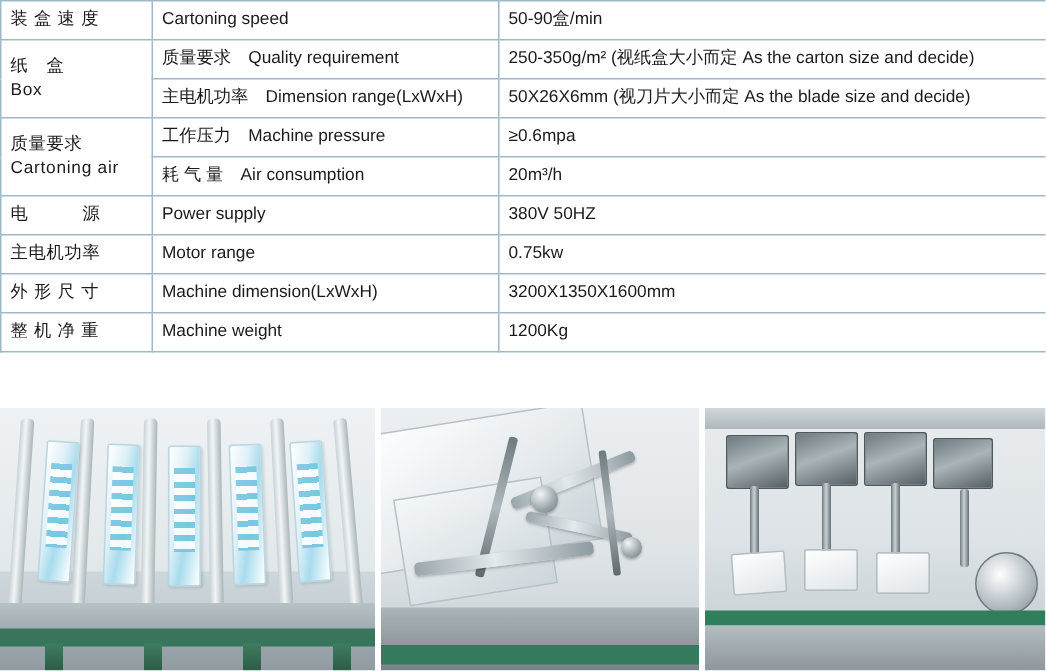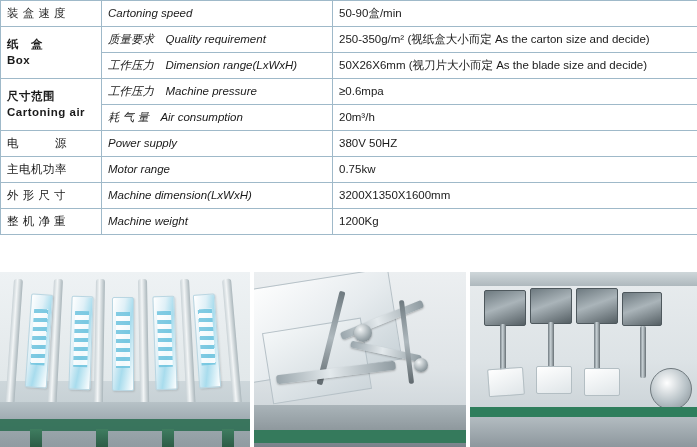--- a/index.html
+++ b/index.html
@@ -27,29 +27,28 @@
   }
   table.spec td {
     border: 1px solid #9fb9c9;
     padding: 0 6px;
     height: 25px;
     vertical-align: middle;
     line-height: 1.25;
     background: #ffffff;
   }
   td.c1 { width: 88px; }
-  td.c2 { width: 218px; font-style: italic; }
+  td.c2 { width: 218px; }
   td.c3 { width: 389px; }
   .cn {
     letter-spacing: 0.5px;
   }
   .lbl-stack {
     display: block;
     line-height: 1.35;
-    font-weight: bold;
   }
   .note {
     font-size: 9px;
     color: #3a3a3a;
     padding: 6px 4px 0 4px;
     line-height: 1.4;
   }
   .photos {
     position: absolute;
     left: 0;
@@ -209,27 +208,27 @@
 
       <tr>
         <td class="c1 cn" rowspan="2">
           <span class="lbl-stack">纸　盒</span>
           <span class="lbl-stack">Box</span>
         </td>
         <td class="c2">质量要求　Quality  requirement</td>
         <td class="c3">250-350g/m² (视纸盒大小而定 As the carton size and decide)</td>
       </tr>
       <tr>
-        <td class="c2">工作压力　Dimension range(LxWxH)</td>
+        <td class="c2">主电机功率　Dimension range(LxWxH)</td>
         <td class="c3">50X26X6mm (视刀片大小而定 As the blade size and decide)</td>
       </tr>
 
       <tr>
         <td class="c1 cn" rowspan="2">
-          <span class="lbl-stack">尺寸范围</span>
+          <span class="lbl-stack">质量要求</span>
           <span class="lbl-stack">Cartoning air</span>
         </td>
         <td class="c2">工作压力　Machine  pressure</td>
         <td class="c3">≥0.6mpa</td>
       </tr>
       <tr>
         <td class="c2">耗 气 量　Air consumption</td>
         <td class="c3">20m³/h</td>
       </tr>
 

